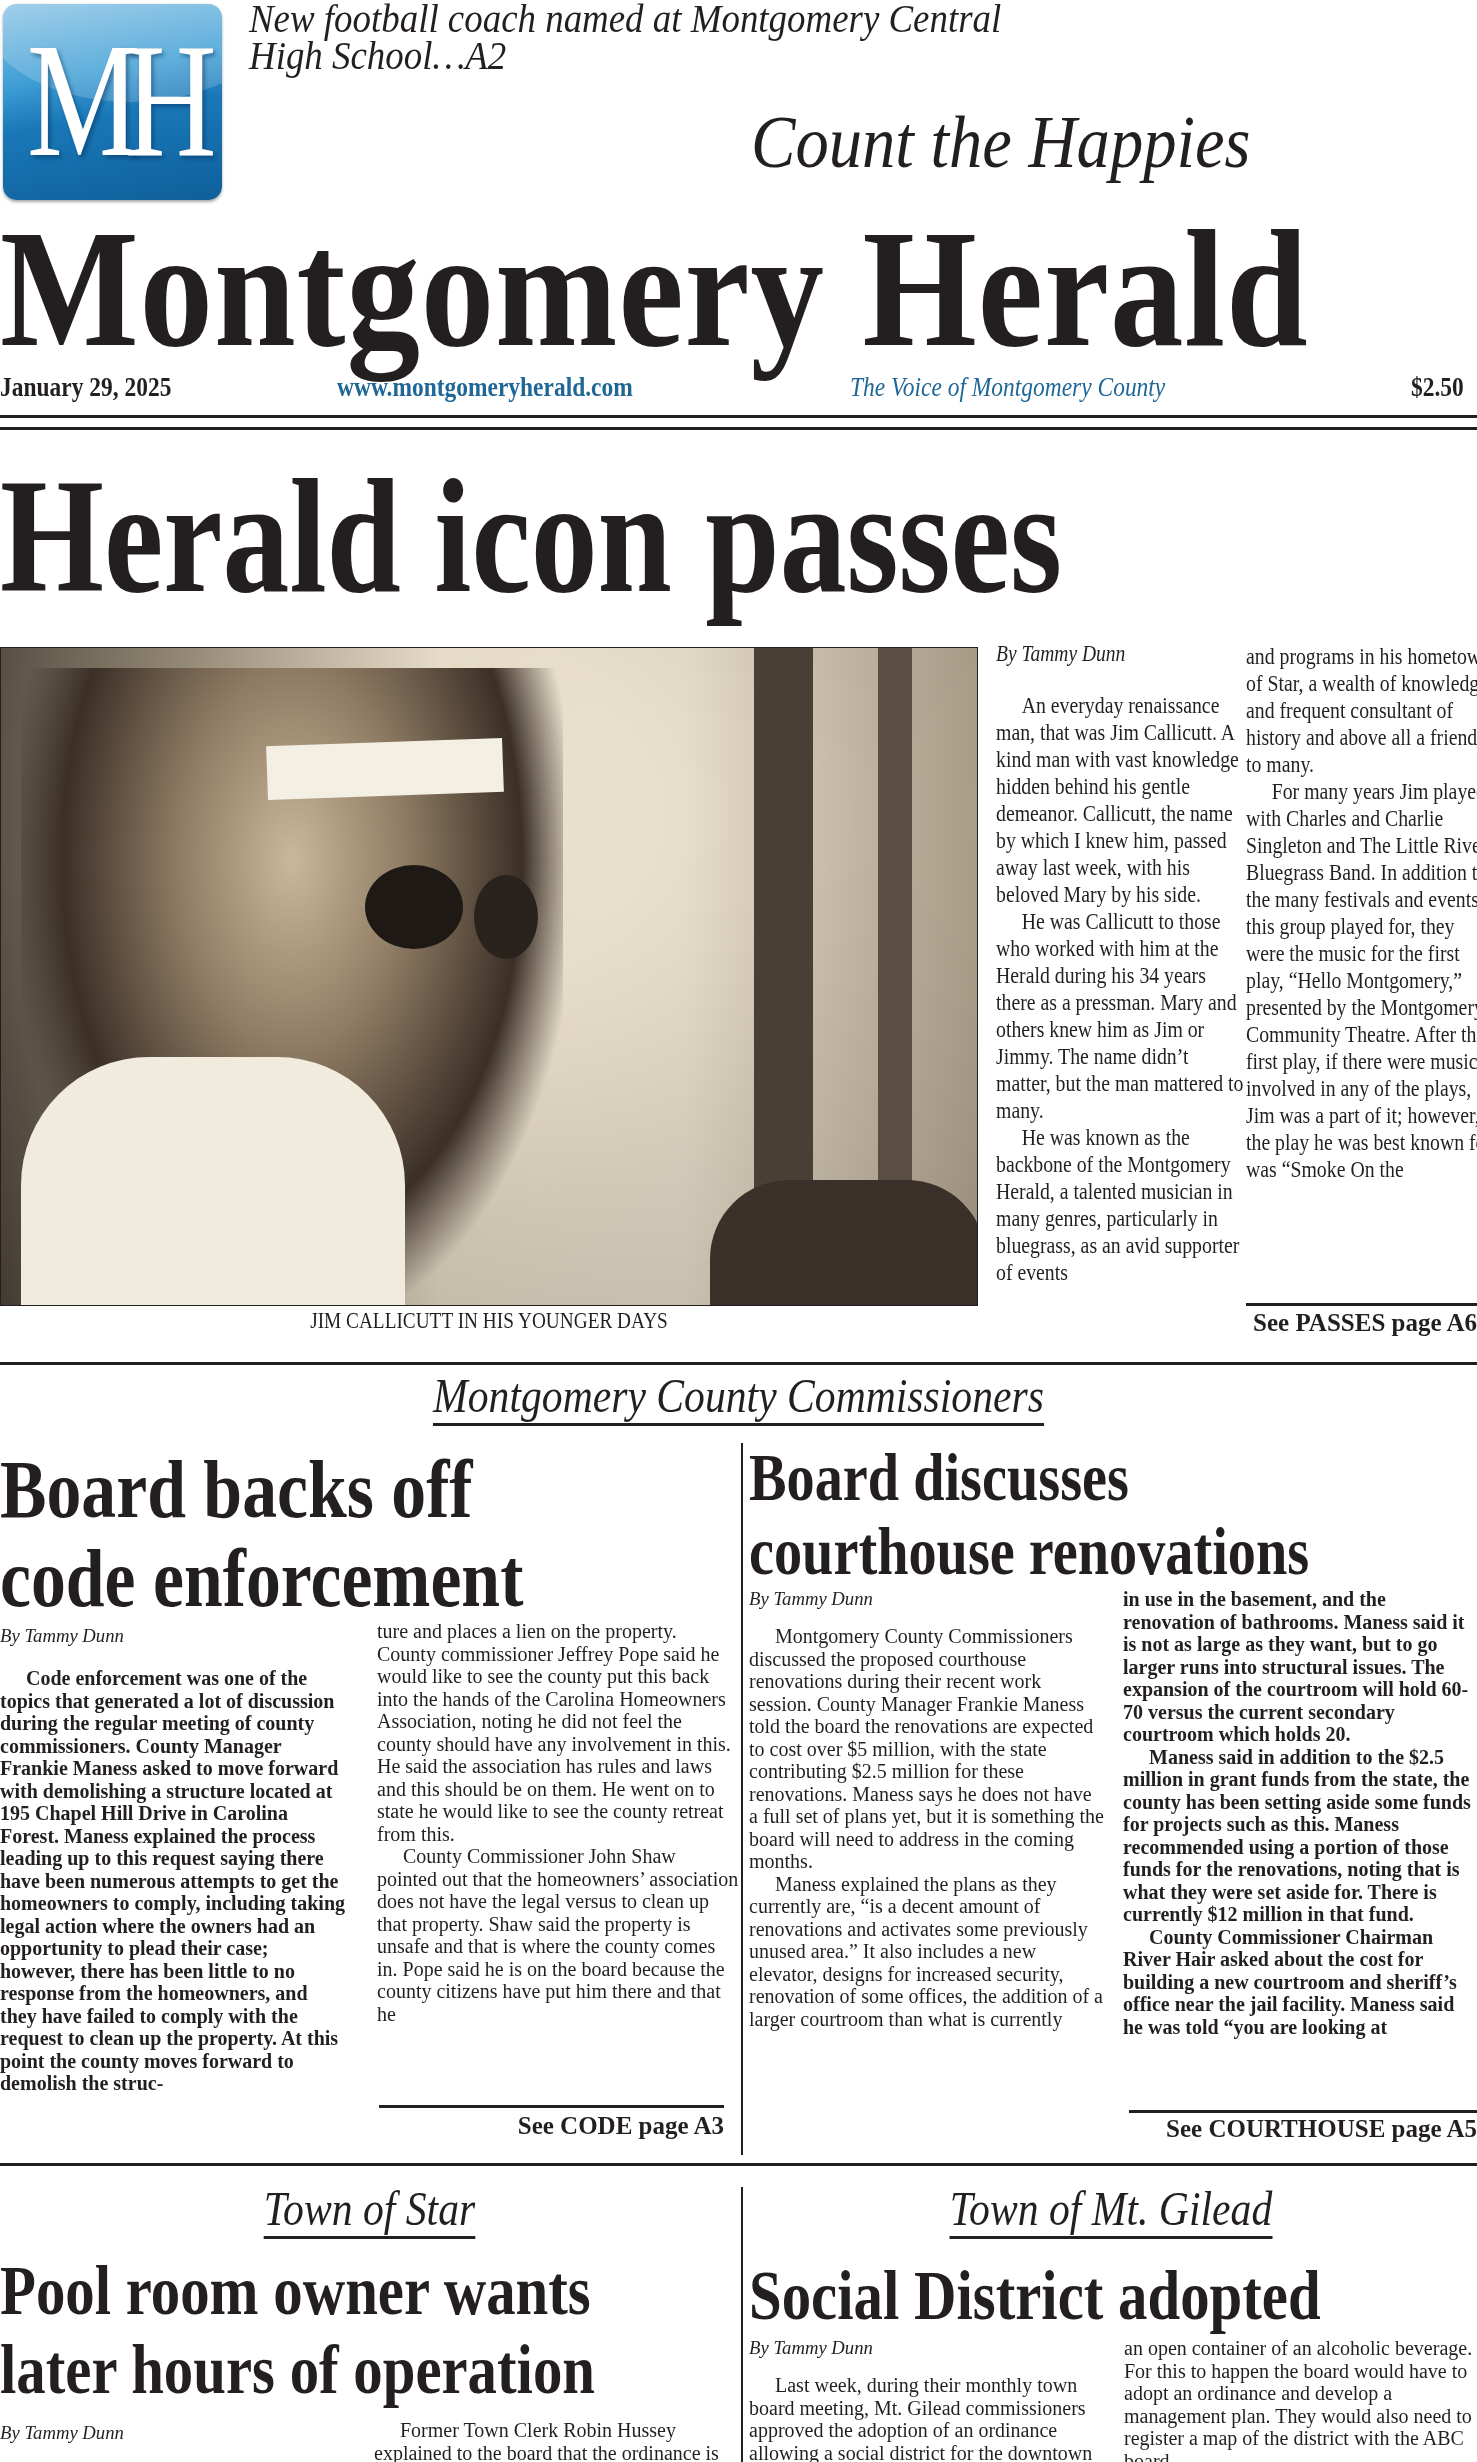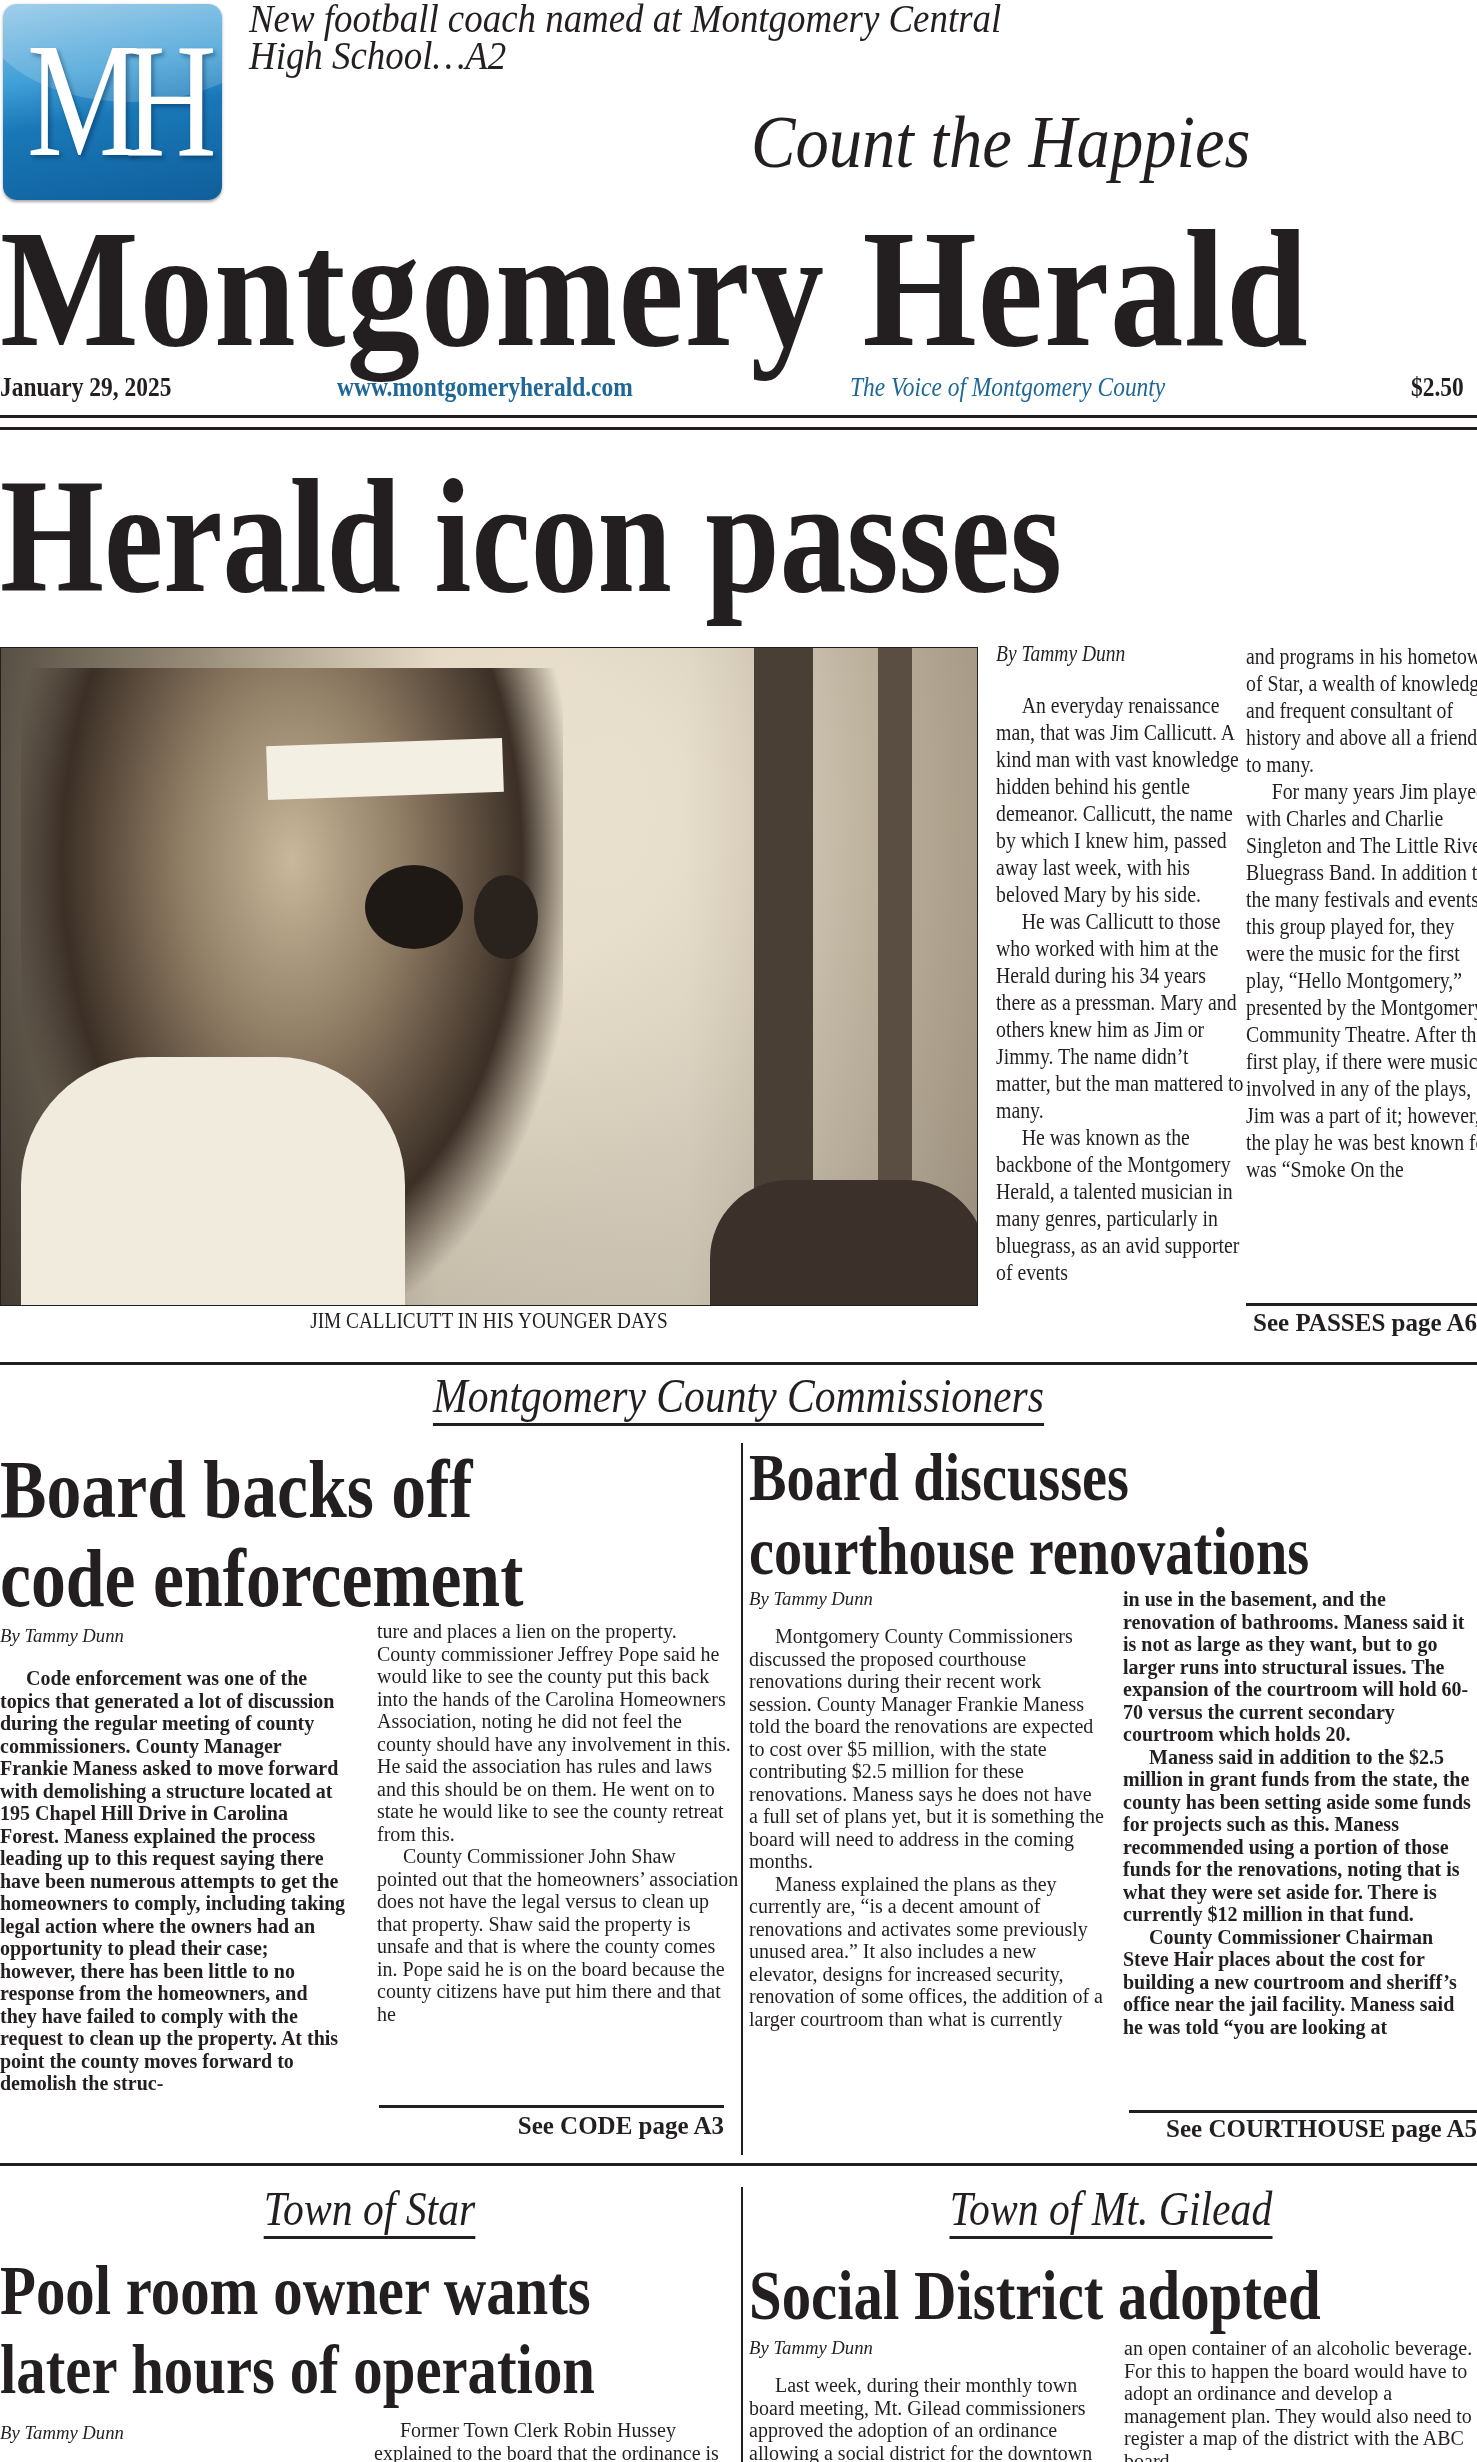--- a/index.html
+++ b/index.html
@@ -143,21 +143,21 @@
   <div>courthouse renovations</div>
 </div>
 <div class="abs byline" style="left:749px;top:1588px;">By Tammy Dunn</div>
 <div class="abs col" style="left:749px;top:1625px;width:355px;">
   <p>Montgomery County Commissioners discussed the proposed courthouse renovations during their recent work session. County Manager Frankie Maness told the board the renovations are expected to cost over $5 million, with the state contributing $2.5 million for these renovations. Maness says he does not have a full set of plans yet, but it is something the board will need to address in the coming months.</p>
   <p>Maness explained the plans as they currently are, “is a decent amount of renovations and activates some previously unused area.” It also includes a new elevator, designs for increased security, renovation of some offices, the addition of a larger courtroom than what is currently</p>
 </div>
 <div class="abs col" style="left:1123px;top:1588px;width:355px;font-weight:bold;">
   <p class="noind">in use in the basement, and the renovation of bathrooms. Maness said it is not as large as they want, but to go larger runs into structural issues. The expansion of the courtroom will hold 60-70 versus the current secondary courtroom which holds 20.</p>
   <p>Maness said in addition to the $2.5 million in grant funds from the state, the county has been setting aside some funds for projects such as this. Maness recommended using a portion of those funds for the renovations, noting that is what they were set aside for. There is currently $12 million in that fund.</p>
-  <p>County Commissioner Chairman Steve Hair places about the cost for building a new courtroom and sheriff’s office near the jail facility. Maness said he was told “you are looking at</p>
+  <p>County Commissioner Chairman River Hair asked about the cost for building a new courtroom and sheriff’s office near the jail facility. Maness said he was told “you are looking at</p>
 </div>
 <div class="abs jumprule" style="left:1129px;top:2110px;width:349px;"></div>
 <div class="abs jump" style="right:0;top:2118px;">See COURTHOUSE page A5</div>
 
 <div class="abs rule" style="top:2163px;height:2.5px;"></div>
 
 <div class="abs section-head" style="left:0;top:2182px;width:739px;">
   <span>Town of Star</span>
 </div>
 <div class="abs hed2" style="left:0;top:2251px;font-size:70px;line-height:79px;">

